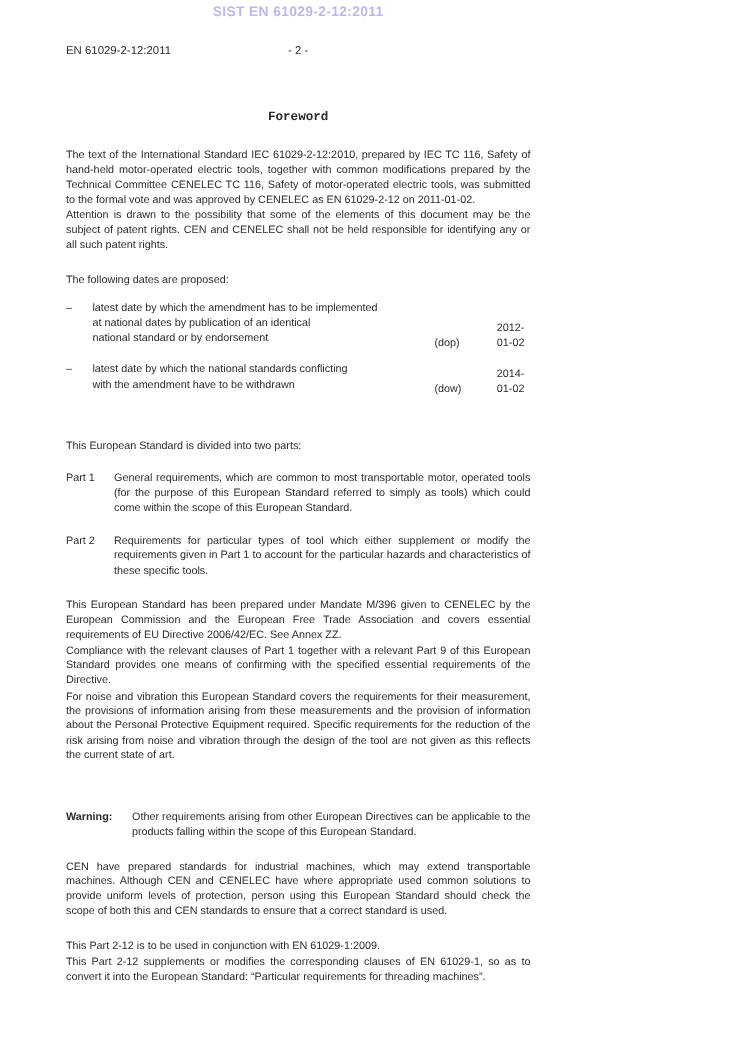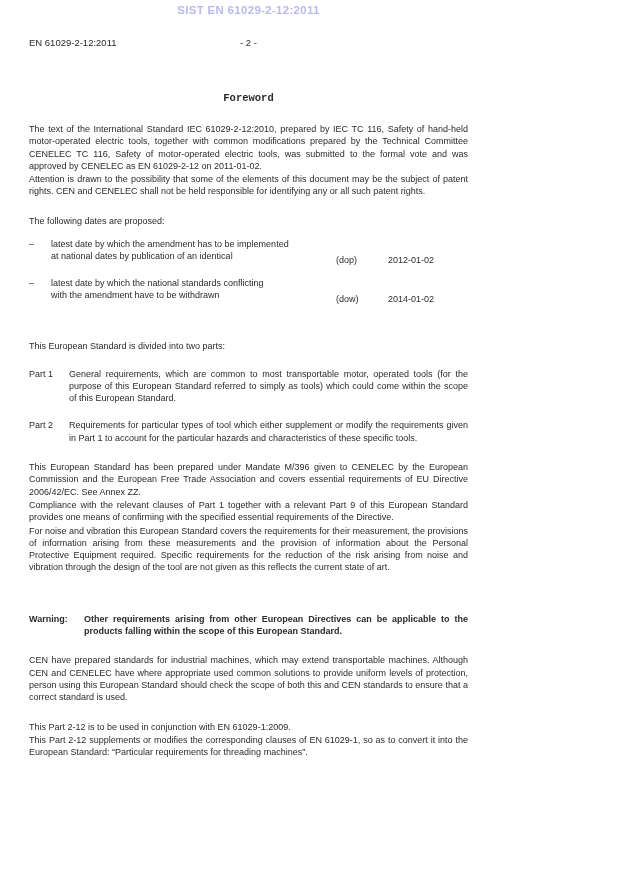--- a/index.html
+++ b/index.html
@@ -17,21 +17,21 @@
   }
   .watermark {
     padding-top: 4px;
     text-align: center;
     font-size: 11.5px;
     font-weight: bold;
     letter-spacing: 0.3px;
     color: var(--watermark-color, #b9b9ea);
   }
   .content {
-    padding: 0 29px;
+    padding: 0 55px;
   }
   .header-row {
     position: relative;
     margin-top: 21px;
     font-size: 9.5px;
     height: 12px;
   }
   .doc-num { position: absolute; left: 0; top: 0; }
   .page-num { position: absolute; left: 0; right: 0; top: 0; text-align: center; }
   .title {
@@ -64,21 +64,21 @@
     display: grid;
     grid-template-columns: 40px 1fr;
     margin-top: 15px;
   }
   .part-item .part-text { text-align: justify; }
   .warning-item {
     display: grid;
     grid-template-columns: 55px 1fr;
   }
   .warning-item .warn-label { font-weight: bold; }
-  .warning-item .warn-text { text-align: justify; font-weight: bold; }
+  .warning-item .warn-text { text-align: justify; }
 </style>
 </head>
 <body>
 
 <div class="page">
 
   <div class="watermark">SIST EN 61029-2-12:2011</div>
 
   <div class="content">
 
@@ -93,20 +93,21 @@
 
     <p class="just gap-s">Attention is drawn to the possibility that some of the elements of this document may be the subject of patent rights. CEN and CENELEC shall not be held responsible for identifying any or all such patent rights.</p>
 
     <p class="gap-m">The following dates are proposed:</p>
 
     <div class="block date-item">
       <span class="dash">–</span>
       <span class="date-text">
         <div>latest date by which the amendment has to be implemented</div>
         <div>at national dates by publication of an identical</div>
+        <div>national standard or by endorsement</div>
       </span>
       <span class="abbr">(dop)</span>
       <span class="date-value">2012-01-02</span>
     </div>
 
     <div class="block date-item" style="margin-top:14px">
       <span class="dash">–</span>
       <span class="date-text">
         <div>latest date by which the national standards conflicting</div>
         <div>with the amendment have to be withdrawn</div>

